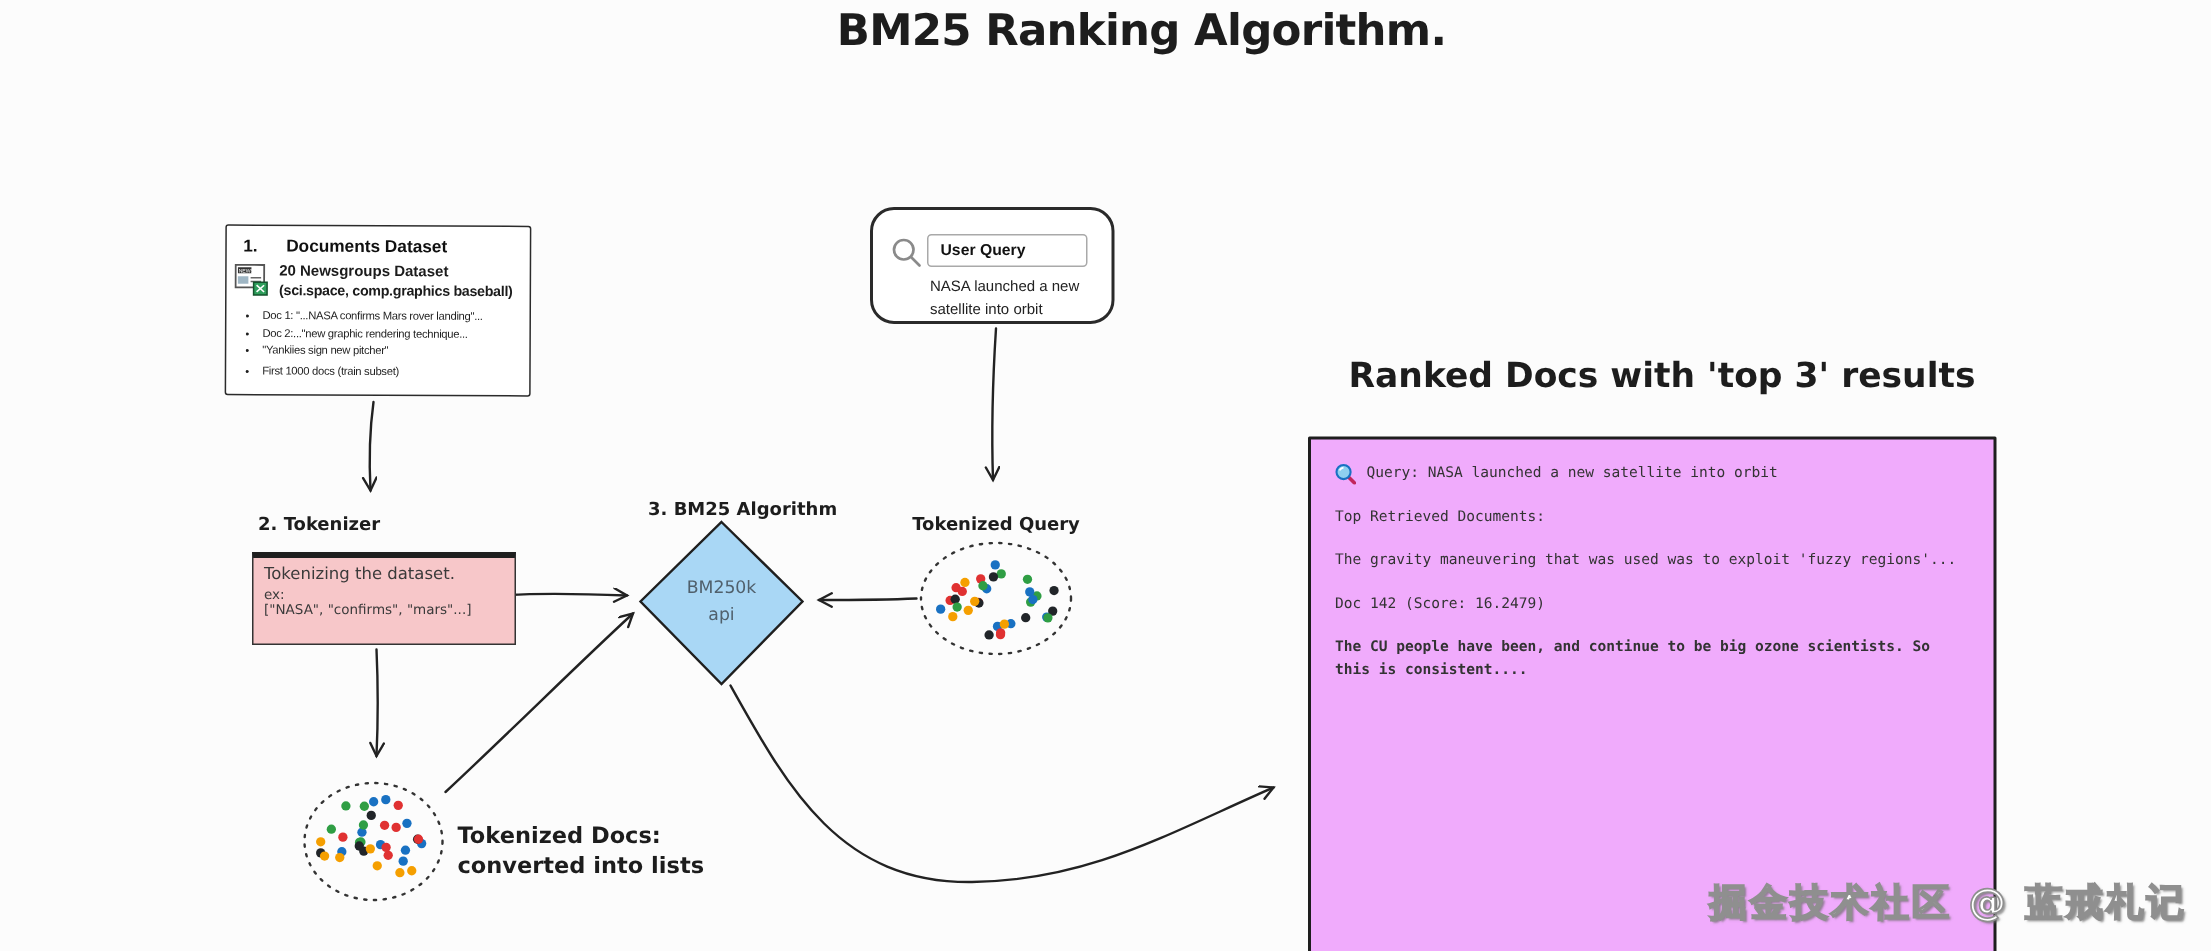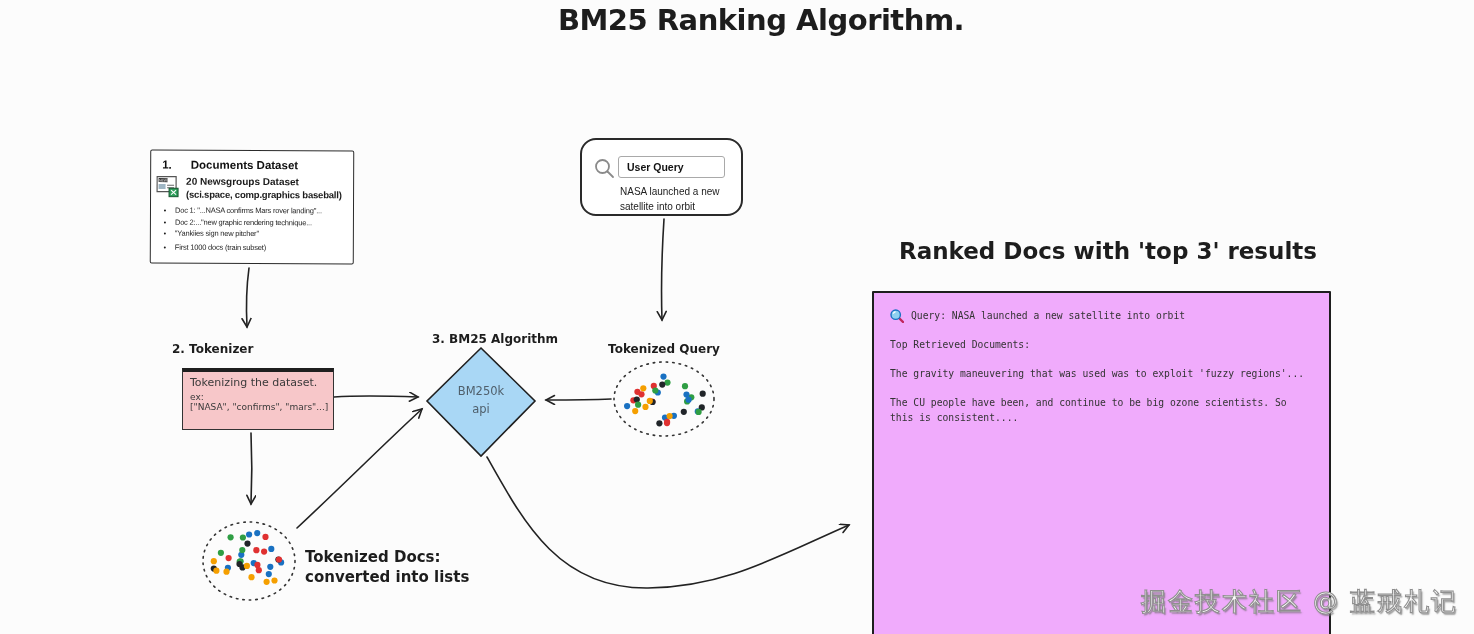--- a/index.html
+++ b/index.html
@@ -37,21 +37,21 @@
   .docs-sub-text .l1 { font-size:10px; }
   .docs-sub-text .l2 { font-size:9.5px; letter-spacing:-0.2px; white-space:nowrap; }
   .docs-bullets { margin-top:5px; padding-left:24px; list-style:disc; }
   .docs-bullets li { font-size:7.5px; letter-spacing:-0.2px; color:#1e1e1e;
     line-height:1.5; white-space:nowrap; }
   .docs-bullets li:last-child { margin-top:3px; }
 
   
   .tokenizer-label { left:172px; top:342px; font-size:12px; }
   .tokenizer-box {
-    left:182px; top:368px; width:152px; height:62px;
+    left:168px; top:368px; width:176px; height:62px;
     border:1.6px solid #333; border-top:4px solid #1f1f1f;
     padding:4px 7px 0 7px; color:#3a3a3a;
     font-family:"DejaVu Sans", sans-serif;
   }
   .tokenizer-box .t1 { font-size:11px; margin-bottom:3px; }
   .tokenizer-box .t2 { font-size:9px; }
   .tokenizer-box .t3 { font-size:9px; white-space:nowrap; }
 
   
   .bm25-label { left:432px; top:332px; font-size:12px; white-space:nowrap; }
@@ -90,26 +90,26 @@
   .results-box {
     left:872px; top:291px; width:459px; height:350px;
     background:#f0abfc; border:2.2px solid #1e1e1e; border-radius:1px;
     padding:15px 14px 0 16px;
     font-family:"DejaVu Sans Mono", monospace;
     font-size:9.7px; color:#333;
   }
   .r-line { line-height:15px; margin-bottom:14px; }
   .r-query { display:flex; align-items:center; gap:7px; }
   .r-snippet { margin-top:10px; }
-  .r-snippet-last { margin-top:8px; }
+  .r-snippet-last { margin-top:8px;font-weight:bold; }
 
   
   .watermark {
     right:16px; top:585px;
-    font-family:"DejaVu Sans", sans-serif; font-weight:normal;
+    font-family:"DejaVu Sans", sans-serif; font-weight:bold;
     font-size:25px; letter-spacing:2px; white-space:nowrap;
     color:#ffffff;
     -webkit-text-stroke:1.1px #8f8f8f;
     text-shadow:1.5px 1.5px 1.5px rgba(110,110,110,0.75);
   }
 
   svg.overlay { position:absolute; left:0; top:0; pointer-events:none; }
 </style>
 </head>
 <body>
@@ -279,16 +279,17 @@
       <circle cx="5.7" cy="5.7" r="4.7" fill="#8fd0f0" stroke="#1971c2" stroke-width="1.4"></circle>
       <path d="M3.4,4.2 A3 3 0 0 1 5.2,2.9" fill="none" stroke="#ffffff" stroke-width="1.2" stroke-linecap="round"></path>
     </svg>
     <span>Query: NASA launched a new satellite into orbit</span>
   </div>
   <div class="r-line">Top Retrieved Documents:</div>
 
 
   <div class="r-line r-snippet">The gravity maneuvering that was used was to exploit 'fuzzy regions'...</div>
 
+  <div class="r-line">Doc 142 (Score: 16.2479)</div>
   <div class="r-line r-snippet-last">The CU people have been, and continue to be big ozone scientists. So this is consistent....</div>
 </div>
 
 <div class="abs watermark">掘金技术社区 @ 蓝戒札记</div>
 
 </body></html>

